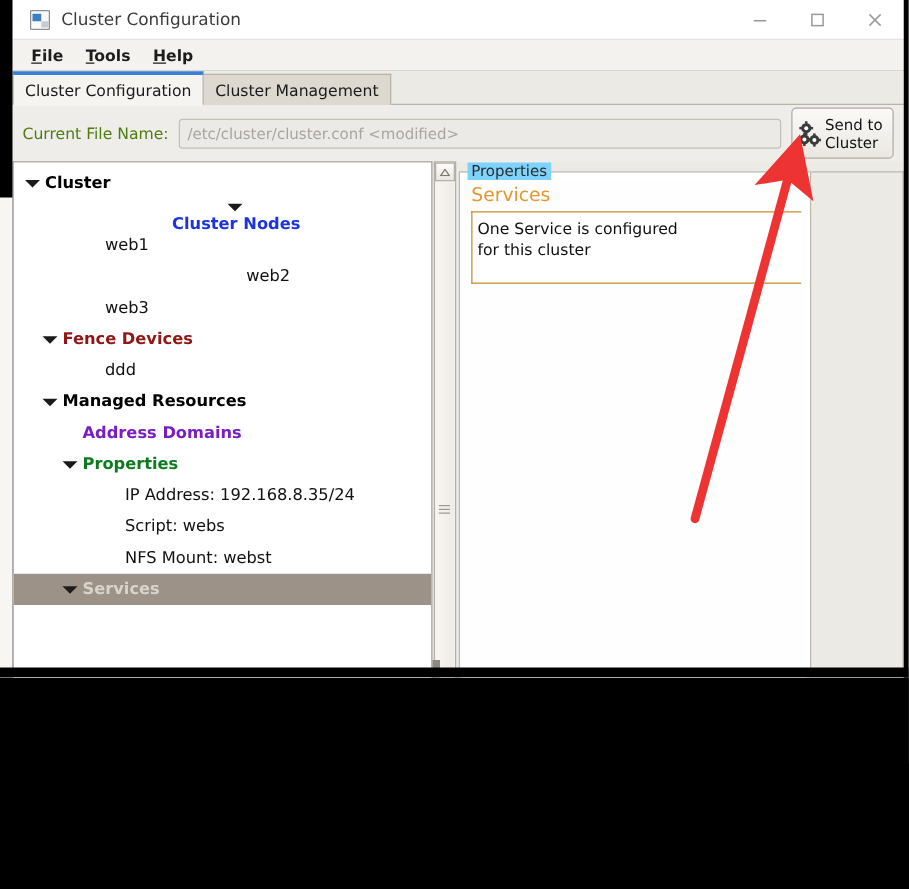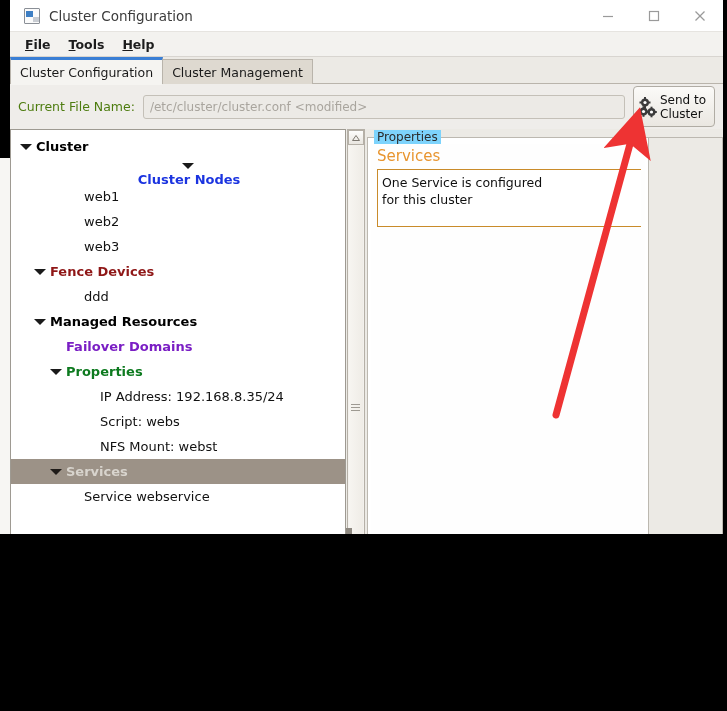--- a/index.html
+++ b/index.html
@@ -444,21 +444,21 @@
             <span class="tlabel b" style="color: rgb(0, 0, 0);">Cluster</span>
           </div>
           <div class="trow" style="padding-left: 22px; flex-direction: column;">
             <span class="tri"></span>
             <span class="tlabel b" style="color: rgb(27, 52, 224);">Cluster Nodes</span>
           </div>
           <div class="trow" style="padding-left: 56px;">
             <span class="tri blank"></span>
             <span class="tlabel" style="color: rgb(17, 17, 17);">web1</span>
           </div>
-          <div class="trow" style="padding-left: 56px;">
+          <div class="trow" style="padding-left: 56px; justify-content: center;">
             <span class="tri blank"></span>
             <span class="tlabel" style="color: rgb(17, 17, 17);">web2</span>
           </div>
           <div class="trow" style="padding-left: 56px;">
             <span class="tri blank"></span>
             <span class="tlabel" style="color: rgb(17, 17, 17);">web3</span>
           </div>
           <div class="trow" style="padding-left: 22px;">
             <span class="tri"></span>
             <span class="tlabel b" style="color: rgb(143, 23, 23);">Fence Devices</span>
@@ -466,45 +466,41 @@
           <div class="trow" style="padding-left: 56px;">
             <span class="tri blank"></span>
             <span class="tlabel" style="color: rgb(17, 17, 17);">ddd</span>
           </div>
           <div class="trow" style="padding-left: 22px;">
             <span class="tri"></span>
             <span class="tlabel b" style="color: rgb(0, 0, 0);">Managed Resources</span>
           </div>
           <div class="trow" style="padding-left: 38px;">
             <span class="tri blank"></span>
-            <span class="tlabel b" style="color: rgb(122, 30, 196);">Failover Domains</span>
+            <span class="tlabel b" style="color: rgb(122, 30, 196);">Address Domains</span>
           </div>
           <div class="trow" style="padding-left: 38px;">
             <span class="tri"></span>
             <span class="tlabel b" style="color: rgb(13, 122, 31);">Properties</span>
           </div>
           <div class="trow" style="padding-left: 72px;">
             <span class="tri blank"></span>
             <span class="tlabel" style="color: rgb(17, 17, 17);">IP Address:  192.168.8.35/24</span>
           </div>
           <div class="trow" style="padding-left: 72px;">
             <span class="tri blank"></span>
             <span class="tlabel" style="color: rgb(17, 17, 17);">Script:  webs</span>
           </div>
           <div class="trow" style="padding-left: 72px;">
             <span class="tri blank"></span>
             <span class="tlabel" style="color: rgb(17, 17, 17);">NFS Mount:  webst</span>
           </div>
           <div class="trow selected" style="padding-left: 38px;">
             <span class="tri"></span>
             <span class="tlabel b" style="color: rgb(216, 212, 205);">Services</span>
-          </div>
-          <div class="trow" style="padding-left: 56px;">
-            <span class="tri blank"></span>
-            <span class="tlabel" style="color: rgb(17, 17, 17);">Service webservice</span>
           </div>
         </div>
     </div>
 
     <div class="vscroll">
       <div class="vs-track"></div>
       <div class="vs-btn vs-up">
         <svg width="8" height="6" viewBox="0 0 8 6">
             <polygon points="4,0.5 7.5,5.5 0.5,5.5" fill="none" stroke="#7d7870" stroke-width="1"></polygon>
           </svg>

